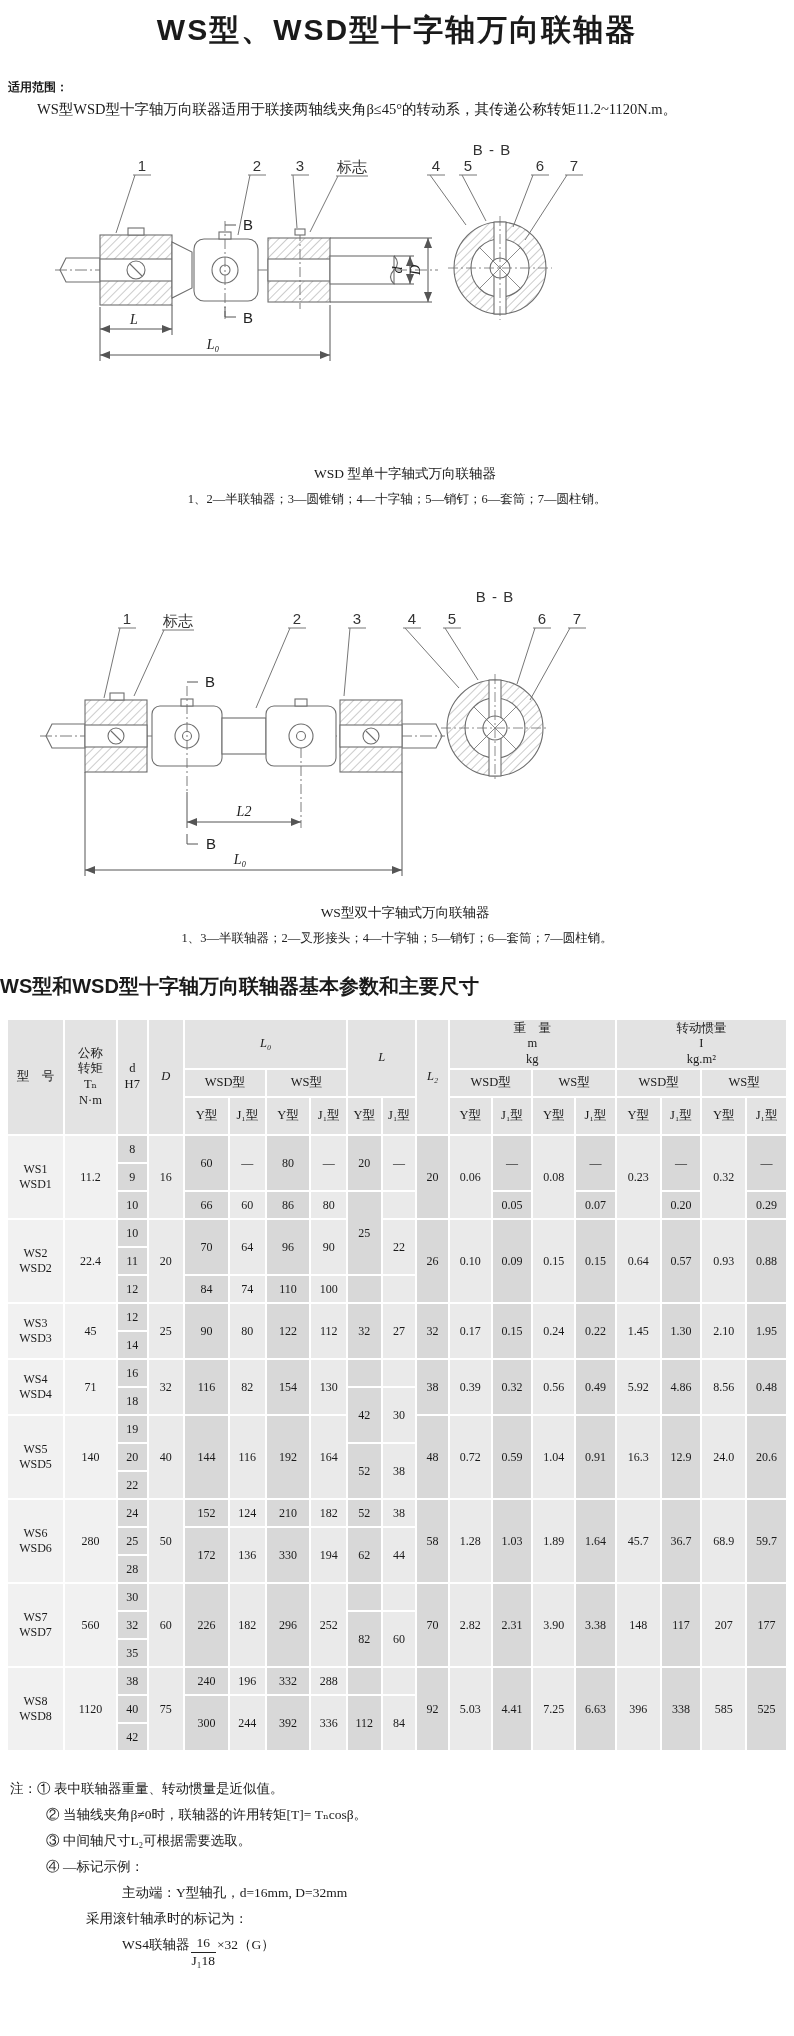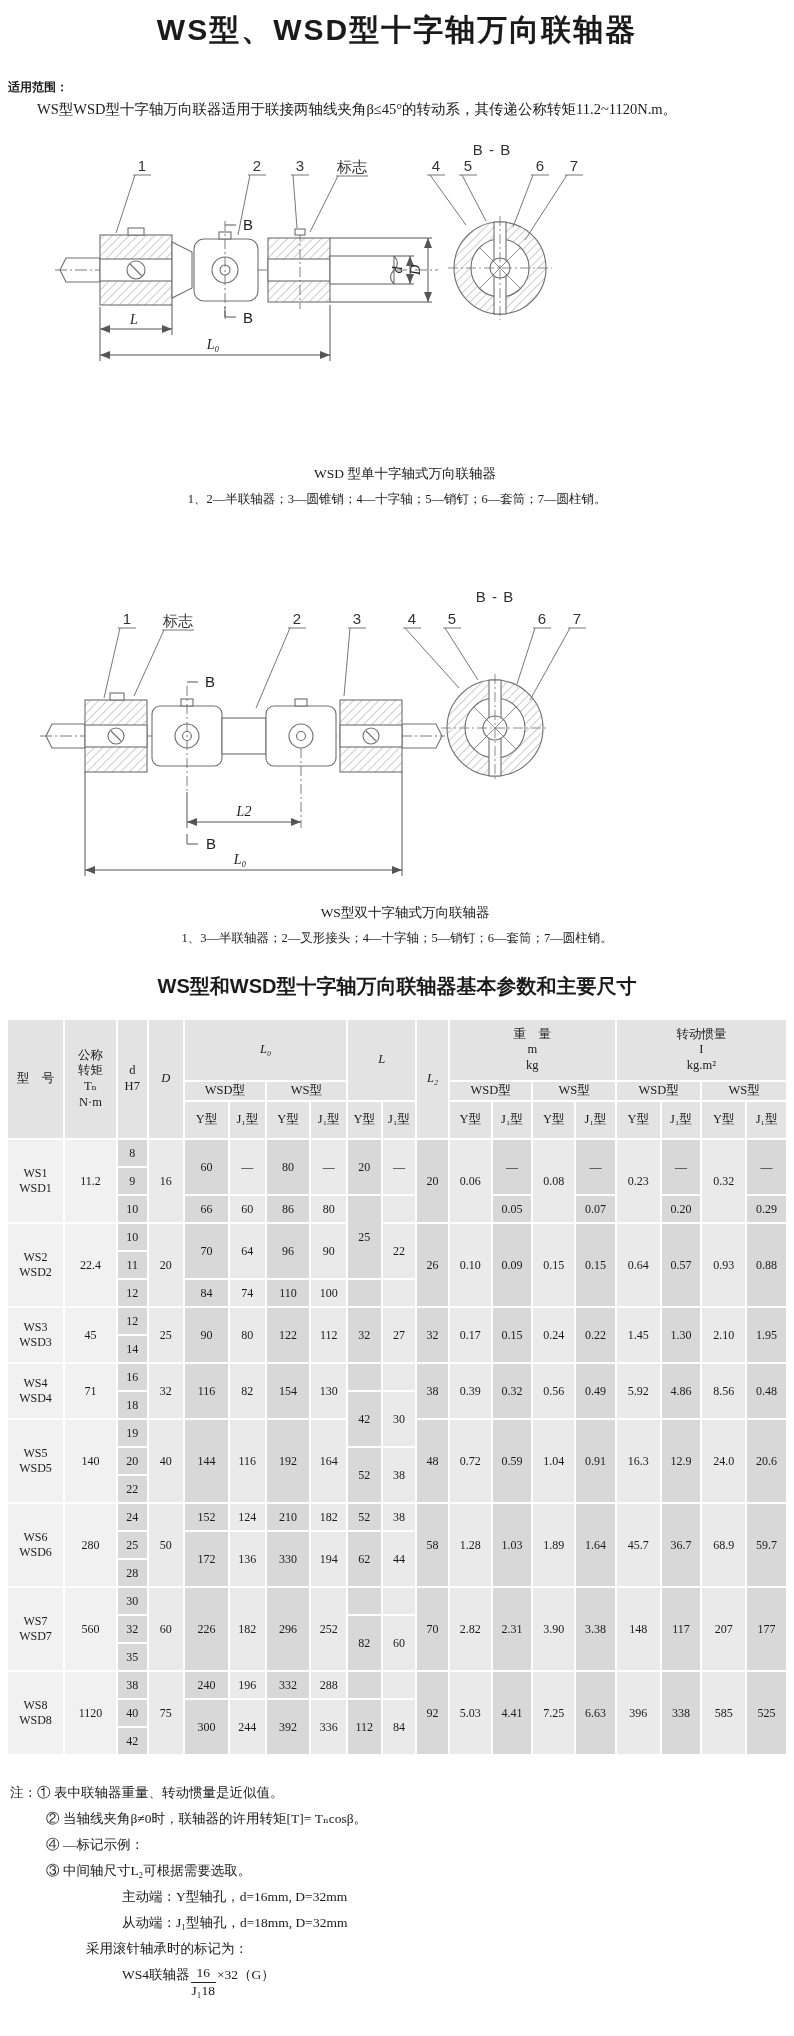--- a/index.html
+++ b/index.html
@@ -21,34 +21,34 @@
   svg.fig { display:block; margin-top:4px; }
   .fig text { font-family:"Liberation Sans","DejaVu Sans",sans-serif; font-size:15px; }
   .fig text.dim { font-family:"Liberation Serif",serif; font-style:italic; font-size:14px; }
   .fig text.bb { font-size:15px; letter-spacing:1px; }
 
   .fig-caption { text-align:center; font-size:13.5px; margin:30px 0 0 0;padding-left:16px; }
   .fig-caption.f2 { margin-top:16px; }
   .fig-legend { text-align:center; font-size:12.5px; color:#222; margin:8px 0 0 0; }
 
   .table-title {
-    text-align:center; font-family:"Liberation Sans","DejaVu Sans",sans-serif;
+    font-family:"Liberation Sans","DejaVu Sans",sans-serif;
     font-weight:bold; font-size:20px; margin:26px 0 12px 0;
   }
   table.params {
     border-collapse:separate; border-spacing:2px; table-layout:fixed;
     width:782px; margin:18px 0 0 6px;
   }
   .params th, .params td {
     text-align:center; vertical-align:middle; padding:0 1px;
     white-space:pre-line; line-height:1.25; overflow:hidden;
   }
   .params th { background:#e3e3e3; font-weight:normal; font-size:12.5px; }
-  .params thead tr:nth-child(1) th { height:60px;margin-left:36px; }
-  .params thead tr:nth-child(2) th { height:18px; }
+  .params thead tr:nth-child(1) th { height:48px;margin-left:36px; }
+  .params thead tr:nth-child(2) th { height:26px; }
   .params thead tr:nth-child(3) th { height:36px; }
   .params td { font-size:12px; height:26px; }
   .col-side { background:#f1f1f1; }
   .col-lt  { background:#eaeaea; }
   .col-dk  { background:#d8d8d8; }
   .em { font-style:italic; font-family:"Liberation Serif",serif; }
 
   .notes { font-size:13.5px; margin:28px 0 0 10px; }
   .note-row { margin:0 0 8px 0; }
   .ind1 { padding-left:36px; }
@@ -579,24 +579,23 @@
         <td class="col-dk">42</td>
       </tr>
     </tbody>
 </table>
 
 <div class="notes">
   <div class="note-row">
     <span>注：</span><span>① 表中联轴器重量、转动惯量是近似值。</span>
   </div>
   <div class="note-row ind1">② 当轴线夹角β≠0时，联轴器的许用转矩[T]= Tₙcosβ。</div>
+  <div class="note-row ind1">③ 中间轴尺寸L₂可根据需要选取。</div>
   <div class="note-row ind1">④ —标记示例：</div>
-  <div class="note-row ind1">③ 中间轴尺寸L₂可根据需要选取。</div>
   <div class="note-row ind3">主动端：Y型轴孔，d=16mm, D=32mm</div>
-  <div class="note-row ind3">从动端：J₁型轴孔，d=18mm, D=32mm</div>
   <div class="note-row ind2">采用滚针轴承时的标记为：</div>
   <div class="note-row ind3 mark-line">
     <span>WS4联轴器</span>
     <span class="frac">
       <span class="top">16</span>
       <span class="bot">J₁18</span>
     </span>
     <span>×32（G）</span>
   </div>
 </div>

